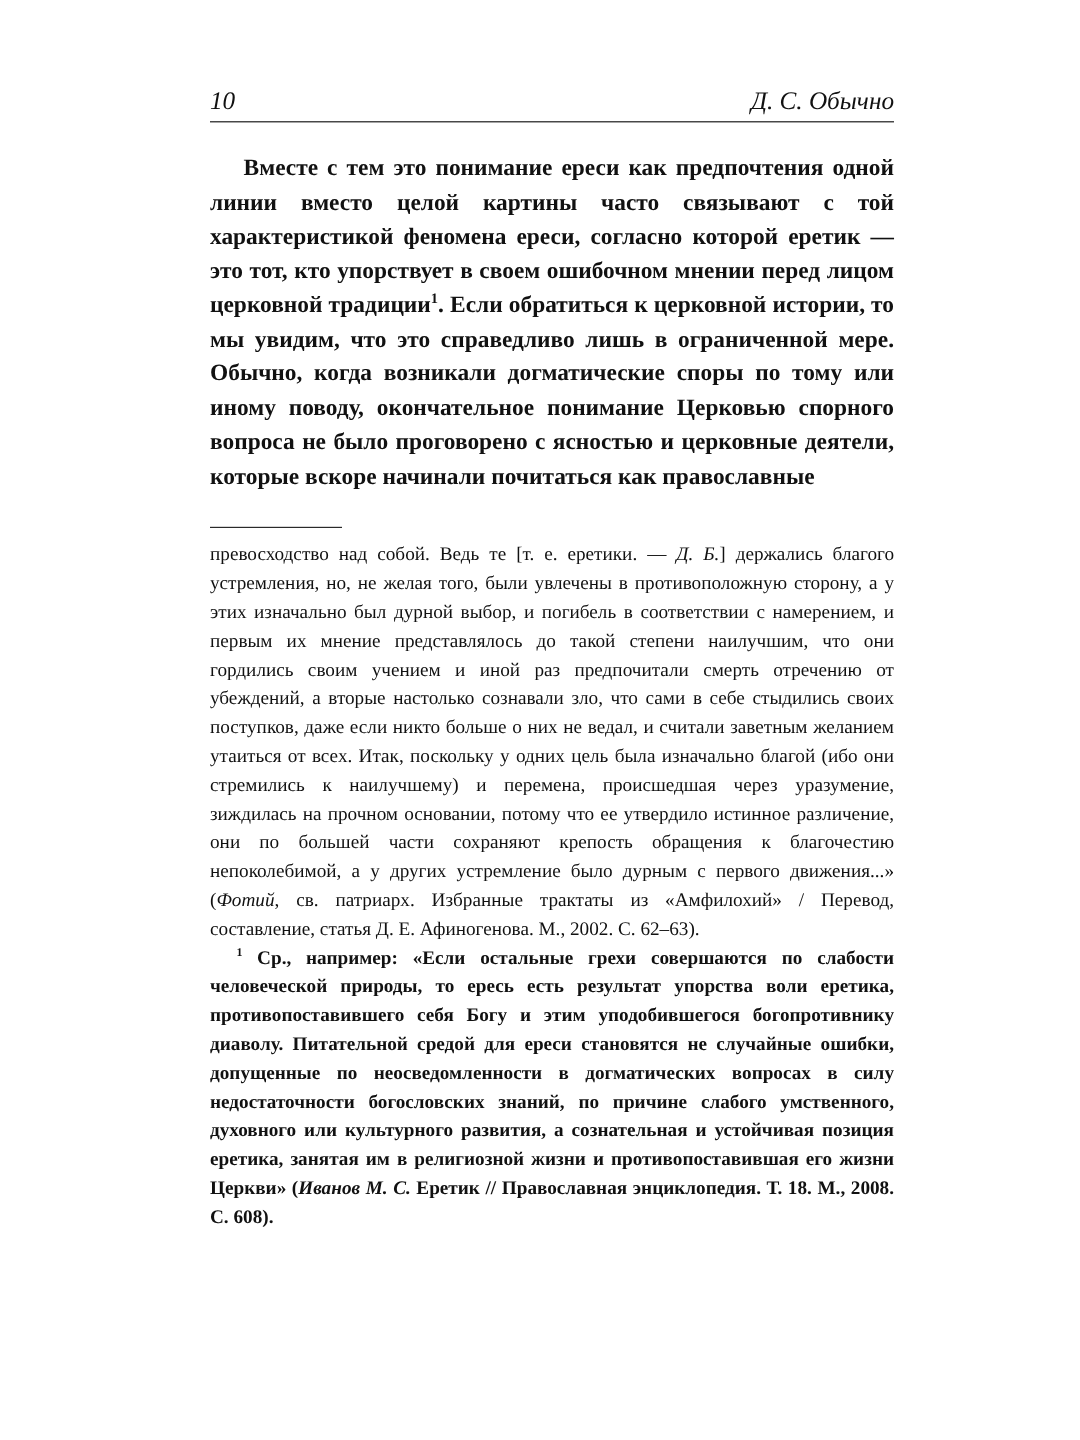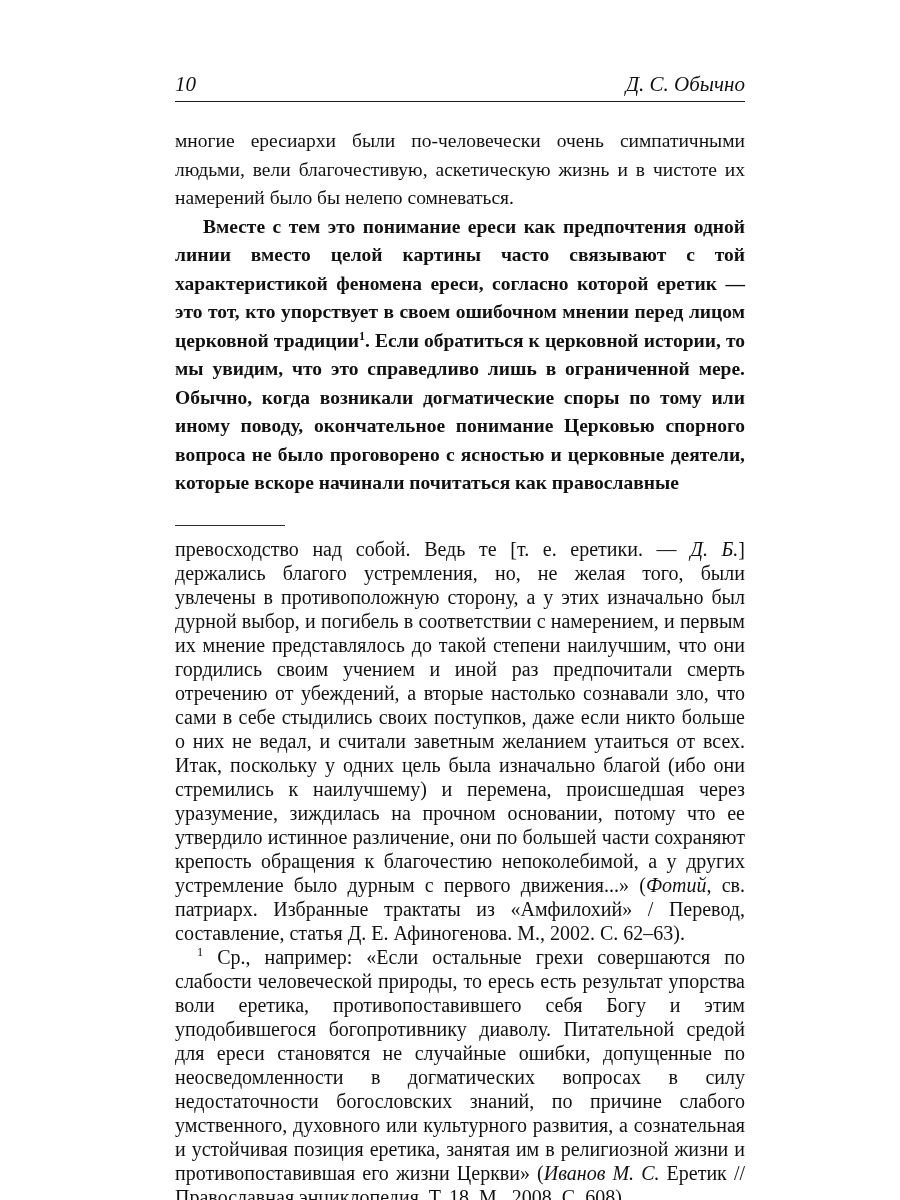--- a/index.html
+++ b/index.html
@@ -49,49 +49,49 @@
   .footnote-block {
     margin-top: 27px;
   }
   .footnote-rule {
     width: 110px;
     height: 0;
     border-top: 1.6px solid #2a2a2a;
     margin-bottom: 11px;
   }
   .footnotes {
-    font-size: 20px;
+    font-size: 16px;
     line-height: 24px;
     text-align: justify;
   }
   .footnotes p {
     margin: 0;
   }
   .footnotes p.indented {
     text-indent: 22px;
+    font-weight: bold;
   }
   sup {
     font-size: 0.62em;
     line-height: 0;
     vertical-align: super;
   }
 </style>
 </head>
 <body>
 
 <div class="page">
   <div class="content">
 
     <div class="running-head">
       <span>10</span>
       <span>Д. С. Обычно</span>
     </div>
 
     <div class="body-text">
-      <p><span>многие ересиархи были по-человечески очень симпатичными людьми, вели благочестивую, аскетическую жизнь и в чистоте их намерений было бы нелепо сомневаться.</span></p>
       <p class="indented"><span>Вместе с тем это понимание ереси как предпочтения одной линии вместо целой картины часто связывают с той характеристикой феномена ереси, согласно которой еретик — это тот, кто упорствует в своем ошибочном мнении перед лицом церковной традиции</span><sup>1</sup><span>. Если обратиться к церковной истории, то мы увидим, что это справедливо лишь в ограниченной мере. Обычно, когда возникали догматические споры по тому или иному поводу, окончательное понимание Церковью спорного вопроса не было проговорено с ясностью и церковные деятели, которые вскоре начинали почитаться как православные</span></p>
     </div>
 
     <div class="footnote-block">
       <div class="footnote-rule"></div>
       <div class="footnotes">
         <p><span>превосходство над собой. Ведь те [т. е. еретики. — </span><span style="font-style: italic;">Д. Б.</span><span>] держались благого устремления, но, не желая того, были увлечены в противоположную сторону, а у этих изначально был дурной выбор, и погибель в соответствии с намерением, и первым их мнение представлялось до такой степени наилучшим, что они гордились своим учением и иной раз предпочитали смерть отречению от убеждений, а вторые настолько сознавали зло, что сами в себе стыдились своих поступков, даже если никто больше о них не ведал, и считали заветным желанием утаиться от всех. Итак, поскольку у одних цель была изначально благой (ибо они стремились к наилучшему) и перемена, происшедшая через уразумение, зиждилась на прочном основании, потому что ее утвердило истинное различение, они по большей части сохраняют крепость обращения к благочестию непоколебимой, а у других устремление было дурным с первого движения...» (</span><span style="font-style: italic;">Фотий</span><span>, св. патриарх. Избранные трактаты из «Амфилохий» / Перевод, составление, статья Д. Е. Афиногенова. М., 2002. С. 62–63).</span></p>
         <p class="indented"><sup>1</sup><span> Ср., например: «Если остальные грехи совершаются по слабости человеческой природы, то ересь есть результат упорства воли еретика, противопоставившего себя Богу и этим уподобившегося богопротивнику диаволу. Питательной средой для ереси становятся не случайные ошибки, допущенные по неосведомленности в догматических вопросах в силу недостаточности богословских знаний, по причине слабого умственного, духовного или культурного развития, а сознательная и устойчивая позиция еретика, занятая им в религиозной жизни и противопоставившая его жизни Церкви» (</span><span style="font-style: italic;">Иванов М. С.</span><span> Еретик // Православная энциклопедия. Т. 18. М., 2008. С. 608).</span></p>
       </div>
     </div>

